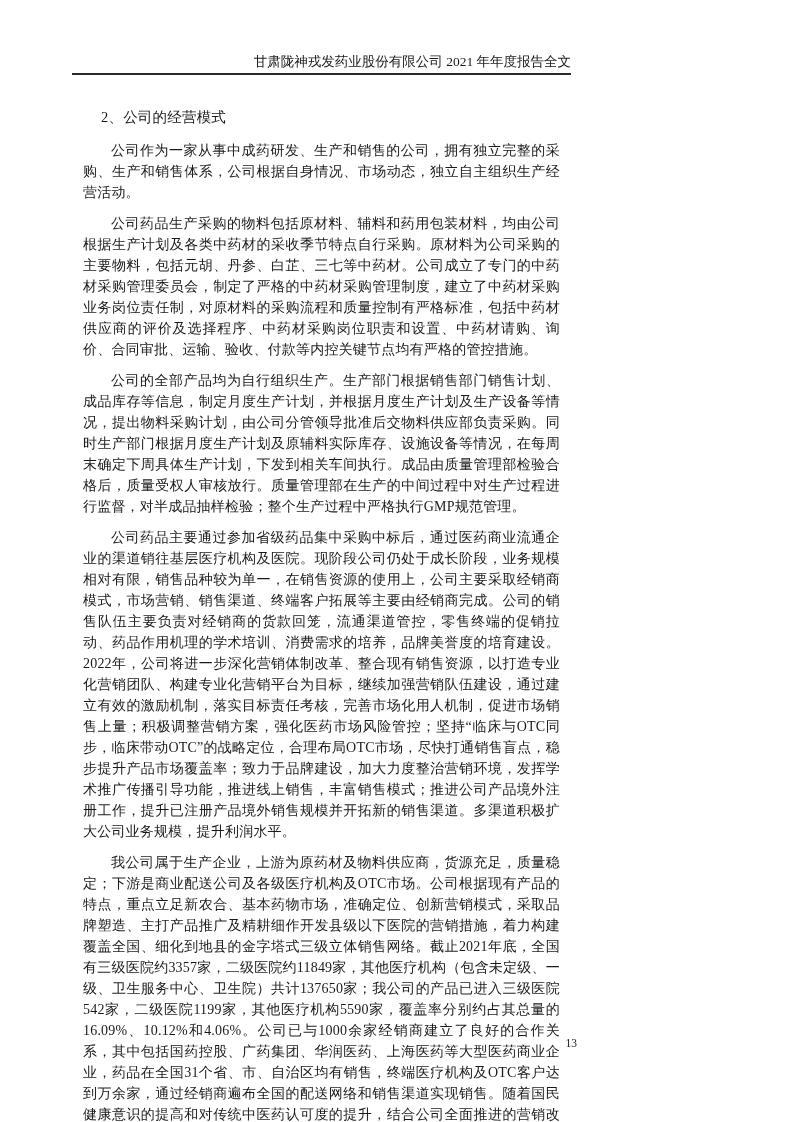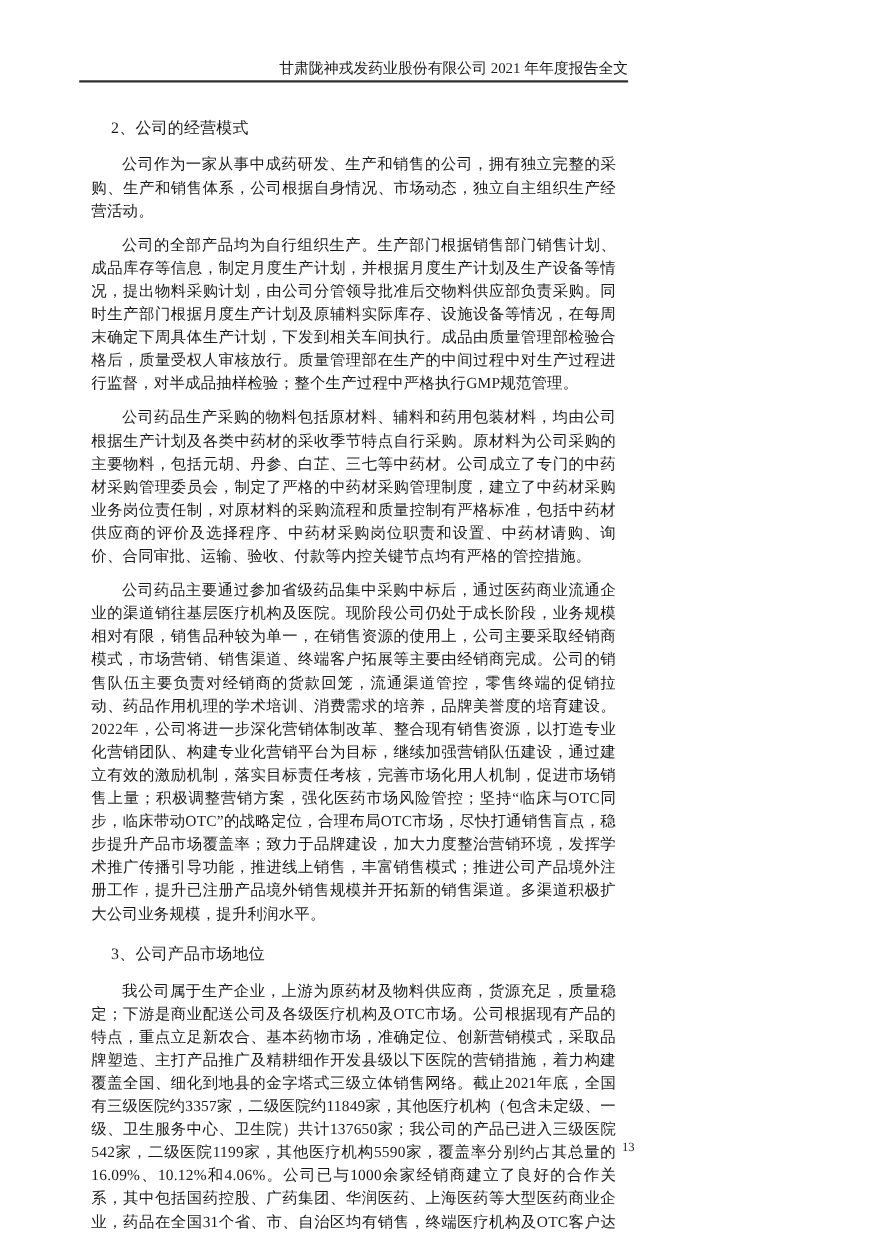--- a/index.html
+++ b/index.html
@@ -75,25 +75,24 @@
   <div class="page-header">
     <span>甘肃陇神戎发药业股份有限公司 2021 年年度报告全文</span>
   </div>
 
   <div class="header-rule"></div>
 
   <div class="doc-body">
 
     <h2>2、公司的经营模式</h2>
     <p>公司作为一家从事中成药研发、生产和销售的公司，拥有独立完整的采购、生产和销售体系，公司根据自身情况、市场动态，独立自主组织生产经营活动。</p>
+    <p>公司药品生产采购的物料包括原材料、辅料和药用包装材料，均由公司根据生产计划及各类中药材的采收季节特点自行采购。原材料为公司采购的主要物料，包括元胡、丹参、白芷、三七等中药材。公司成立了专门的中药材采购管理委员会，制定了严格的中药材采购管理制度，建立了中药材采购业务岗位责任制，对原材料的采购流程和质量控制有严格标准，包括中药材供应商的评价及选择程序、中药材采购岗位职责和设置、中药材请购、询价、合同审批、运输、验收、付款等内控关键节点均有严格的管控措施。</p>
     <p>公司的全部产品均为自行组织生产。生产部门根据销售部门销售计划、成品库存等信息，制定月度生产计划，并根据月度生产计划及生产设备等情况，提出物料采购计划，由公司分管领导批准后交物料供应部负责采购。同时生产部门根据月度生产计划及原辅料实际库存、设施设备等情况，在每周末确定下周具体生产计划，下发到相关车间执行。成品由质量管理部检验合格后，质量受权人审核放行。质量管理部在生产的中间过程中对生产过程进行监督，对半成品抽样检验；整个生产过程中严格执行GMP规范管理。</p>
-    <p>公司药品生产采购的物料包括原材料、辅料和药用包装材料，均由公司根据生产计划及各类中药材的采收季节特点自行采购。原材料为公司采购的主要物料，包括元胡、丹参、白芷、三七等中药材。公司成立了专门的中药材采购管理委员会，制定了严格的中药材采购管理制度，建立了中药材采购业务岗位责任制，对原材料的采购流程和质量控制有严格标准，包括中药材供应商的评价及选择程序、中药材采购岗位职责和设置、中药材请购、询价、合同审批、运输、验收、付款等内控关键节点均有严格的管控措施。</p>
     <p>公司药品主要通过参加省级药品集中采购中标后，通过医药商业流通企业的渠道销往基层医疗机构及医院。现阶段公司仍处于成长阶段，业务规模相对有限，销售品种较为单一，在销售资源的使用上，公司主要采取经销商模式，市场营销、销售渠道、终端客户拓展等主要由经销商完成。公司的销售队伍主要负责对经销商的货款回笼，流通渠道管控，零售终端的促销拉动、药品作用机理的学术培训、消费需求的培养，品牌美誉度的培育建设。2022年，公司将进一步深化营销体制改革、整合现有销售资源，以打造专业化营销团队、构建专业化营销平台为目标，继续加强营销队伍建设，通过建立有效的激励机制，落实目标责任考核，完善市场化用人机制，促进市场销售上量；积极调整营销方案，强化医药市场风险管控；坚持“临床与OTC同步，临床带动OTC”的战略定位，合理布局OTC市场，尽快打通销售盲点，稳步提升产品市场覆盖率；致力于品牌建设，加大力度整治营销环境，发挥学术推广传播引导功能，推进线上销售，丰富销售模式；推进公司产品境外注册工作，提升已注册产品境外销售规模并开拓新的销售渠道。多渠道积极扩大公司业务规模，提升利润水平。</p>
 
-    <h2>3、公司产品市场地位</h2>
     <p>我公司属于生产企业，上游为原药材及物料供应商，货源充足，质量稳定；下游是商业配送公司及各级医疗机构及OTC市场。公司根据现有产品的特点，重点立足新农合、基本药物市场，准确定位、创新营销模式，采取品牌塑造、主打产品推广及精耕细作开发县级以下医院的营销措施，着力构建覆盖全国、细化到地县的金字塔式三级立体销售网络。截止2021年底，全国有三级医院约3357家，二级医院约11849家，其他医疗机构（包含未定级、一级、卫生服务中心、卫生院）共计137650家；我公司的产品已进入三级医院542家，二级医院1199家，其他医疗机构5590家，覆盖率分别约占其总量的16.09%、10.12%和4.06%。公司已与1000余家经销商建立了良好的合作关系，其中包括国药控股、广药集团、华润医药、上海医药等大型医药商业企业，药品在全国31个省、市、自治区均有销售，终端医疗机构及OTC客户达到万余家，通过经销商遍布全国的配送网络和销售渠道实现销售。随着国民健康意识的提高和对传统中医药认可度的提升，结合公司全面推进的营销改革及专业化营销平台建设工作，以及元胡止痛滴丸二次开发及专业化学术推广的持续推进，公司可以有效提高产品的销售规模及市场占有率。</p>
 
 
   </div>
 
   <div class="page-footer">
     <span>13</span>
   </div>
 
 </div>

